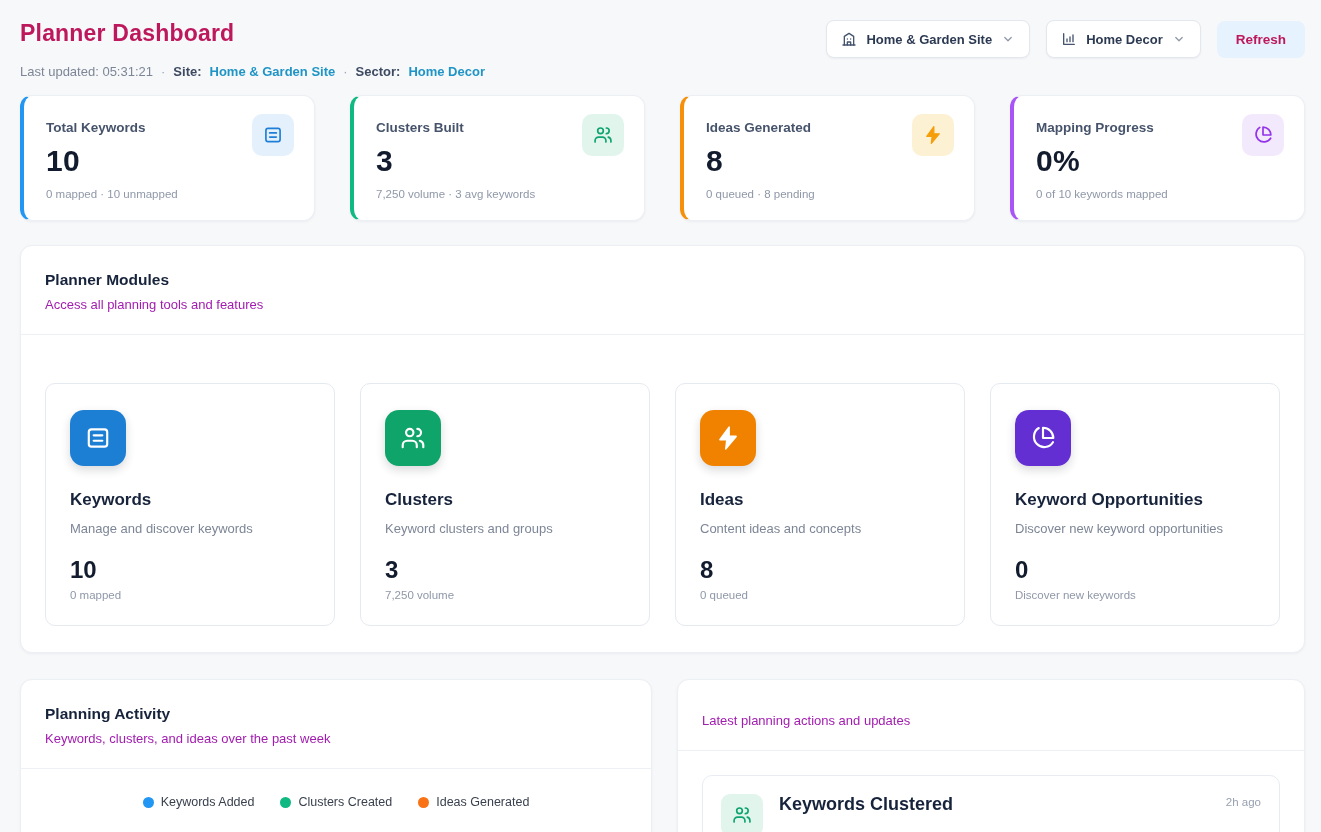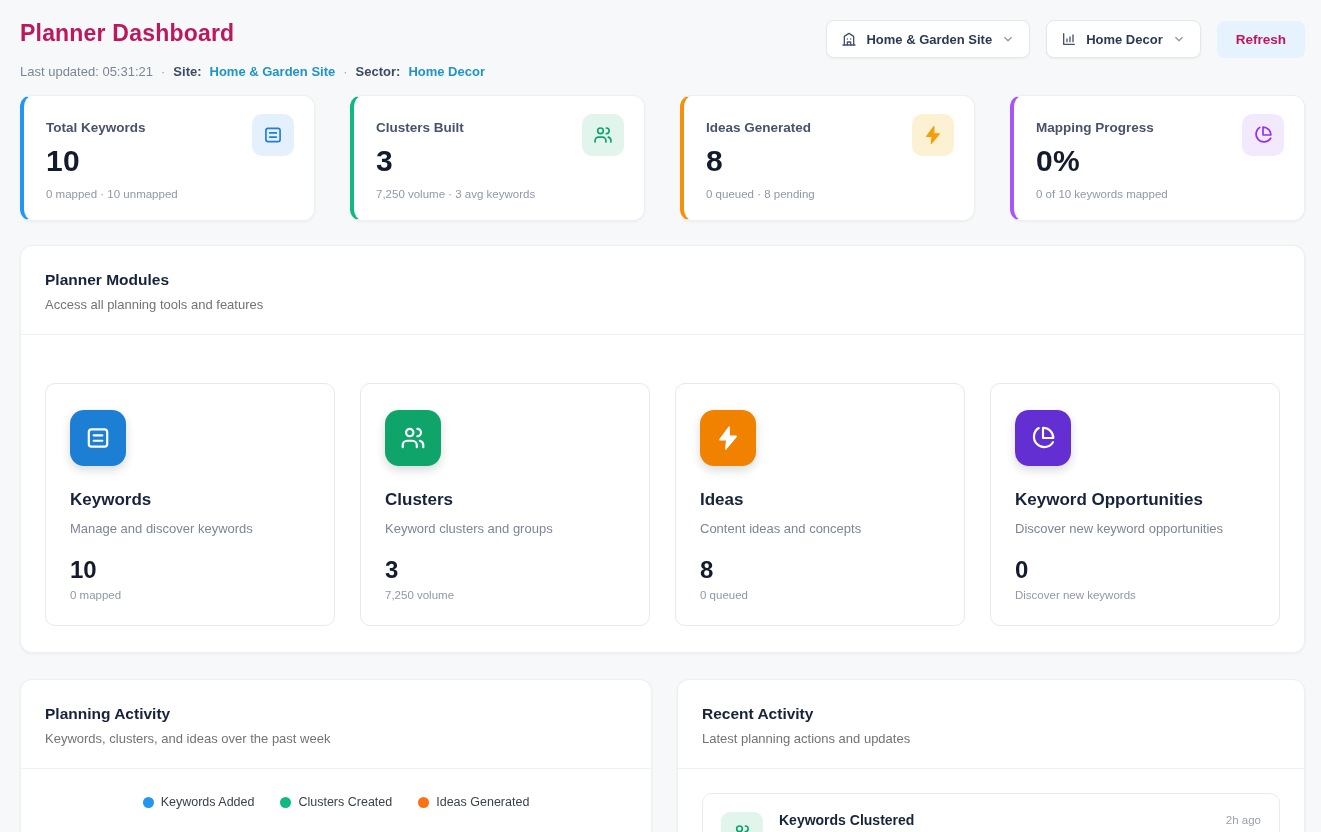--- a/index.html
+++ b/index.html
@@ -51,21 +51,21 @@
   .stat-detail { font-size:11.5px; color:#8f98a8; margin-top:10px; }
 
   
   .panel {
     background:#fff; border:1px solid #eceff4; border-radius:12px;
     box-shadow:0 1px 3px rgba(16,24,40,.05);
   }
   .modules-panel { margin-top:24px; }
   .panel-head { padding:25px 24px 22px; border-bottom:1px solid #edf0f5; }
   .panel-title { font-size:15.5px; font-weight:700; color:#16233b; }
-  .panel-sub { font-size:13px; color:#737373; margin-top:8px; }
+  .panel-sub { font-size:13px; color:#a21caf; margin-top:8px; }
 
   
   .modules { display:grid; grid-template-columns:repeat(4,1fr); gap:25px; padding:24px 24px 26px; }
   .module-card { background:#fff; border:1px solid #e5e9f0; border-radius:10px; padding:26px 24px 24px;margin-top:24px; }
   .module-icon {
     width:56px; height:56px; border-radius:14px; color:#fff;
     display:flex; align-items:center; justify-content:center;
     box-shadow:0 4px 10px rgba(16,24,40,.16);
   }
   .module-icon svg { width:26px; height:26px; }
@@ -90,21 +90,21 @@
     display:flex; gap:16px; align-items:flex-start;
     border:1px solid #e8ecf2; border-radius:10px; padding:18px; background:#fff;
   }
   .activity-icon {
     width:42px; height:42px; border-radius:9px; flex:0 0 auto;
     display:flex; align-items:center; justify-content:center;
   }
   .activity-icon svg { width:20px; height:20px; }
   .activity-body { flex:1; }
   .activity-row { display:flex; justify-content:space-between; align-items:flex-start; }
-  .activity-title { font-size:14px; font-weight:700; color:#16233b; }
+  .activity-title { font-size:18px; font-weight:700; color:#16233b; }
   .activity-time { font-size:11.5px; color:#98a1b0; padding-top:2px; }
   .activity-desc { font-size:13px; color:#687180; margin-top:18px; }
 </style>
 </head>
 <body>
 
 <svg width="0" height="0" style="position:absolute" aria-hidden="true">
   <defs>
     <symbol id="i-list" viewBox="0 0 24 24">
       <rect x="3.5" y="4" width="17" height="16" rx="2.5" fill="none" stroke="currentColor" stroke-width="2"></rect>
@@ -318,21 +318,20 @@
           <g>
             <rect x="551" y="22" width="26" height="16" rx="4" fill="#2196f3"></rect>
             <text class="badge-text" x="564" y="34" text-anchor="middle">24</text>
           </g>
         </svg>
       </div>
     </div>
 
     <div class="panel">
       <div class="panel-head">
-        <div class="panel-title">Recent Activity</div>
         <div class="panel-sub">Latest planning actions and updates</div>
       </div>
       <div class="activity-list">
         <div class="activity-item">
           <div class="activity-icon" style="background: rgb(226, 245, 236); color: rgb(14, 163, 113);">
             <svg>
                 <use href="#i-users" xlink:href="#i-users"></use>
               </svg>
           </div>
           <div class="activity-body">

